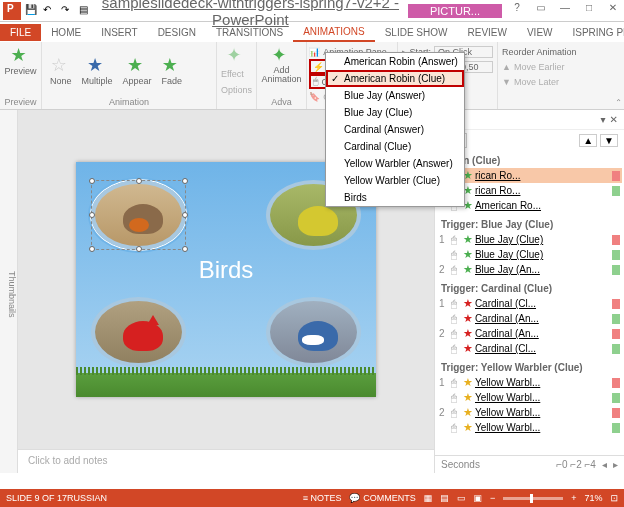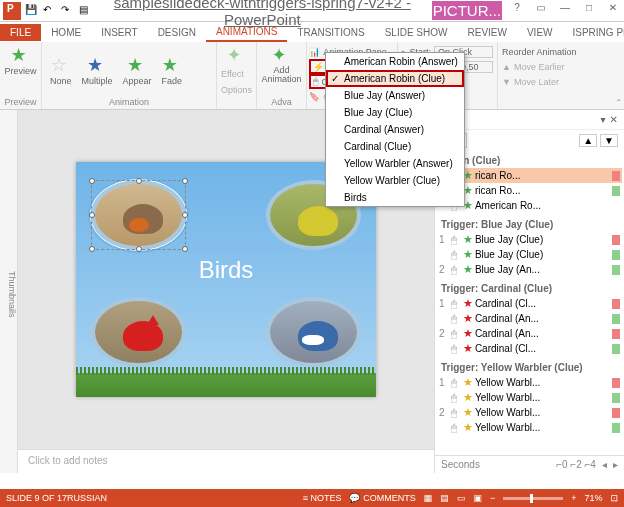--- a/index.html
+++ b/index.html
@@ -5,21 +5,21 @@
   * { box-sizing: border-box; margin: 0; padding: 0; font-family: "Segoe UI", Arial, sans-serif; }
   body { width: 624px; height: 507px; background: #fff; font-size: 10px; overflow: hidden; position: relative; }
 
   
   .titlebar { height: 22px; background: #fff; display: flex; align-items: center; border-bottom: 1px solid #ccc; }
   .titlebar .appicon { width: 18px; height: 18px; background: #d24726; margin-left: 3px; margin-right: 4px; position: relative; }
   .titlebar .appicon::after { content: "P"; color: #fff; font-size: 10px; font-weight: bold; position: absolute; left: 4px; top: 1px; }
   .titlebar .qat { display: flex; gap: 4px; }
   .titlebar .qat span { width: 14px; height: 14px; display: inline-block; }
   .titlebar .title { flex: 1; text-align: center; color: #666; font-size: 15px; text-decoration: underline; }
-  .titlebar .ctx { background: #ce5ba8; color: #fff; padding: 1px 1px; font-size: 15px; margin-right: 4px; }
+  .titlebar .ctx { background: #ce5ba8; color: #fff; padding: 1px 22px; font-size: 11px; margin-right: 4px; }
   .titlebar .winbtns { display: flex; gap: 2px; }
   .titlebar .winbtns span { width: 22px; height: 18px; text-align: center; color: #666; }
 
   
   .tabs { height: 20px; display: flex; align-items: center; gap: 0; font-size: 10px; background:#fff; }
   .tabs .tab { padding: 3px 10px; color: #666; white-space: nowrap; }
   .tabs .tab.file { background: #d24726; color: #fff; }
   .tabs .tab.active { color: #d24726; border-bottom: 2px solid #d24726; }
 
   
@@ -82,21 +82,21 @@
   .tgroup { margin-bottom: 4px; }
   .tgroup .tlabel { font-weight: bold; color: #666; padding: 2px 4px; }
   .arow { display: flex; align-items: center; height: 15px; padding: 0 2px; gap: 2px; }
   .arow.sel { background: #f8c8a8; }
   .arow .n { width: 10px; color: #888; }
   .arow .mouse { width: 10px; color: #888; }
   .arow .star { font-size: 11px; }
   .arow .star.g { color: #4caf50; }
   .arow .star.r { color: #d62020; }
   .arow .star.y { color: #e8b020; }
-  .arow .name { flex: 1; overflow: hidden; text-overflow: ellipsis; white-space: nowrap; }
+  .arow .name { flex: 1; overflow: hidden; text-overflow: ellipsis; white-space: nowrap; text-decoration: underline; }
   .arow .bar { width: 8px; height: 10px; }
   .arow .bar.g { background: #8ed08e; }
   .arow .bar.r { background: #f08080; }
   .apane .ftr { border-top: 1px solid #ddd; padding: 3px 6px; display: flex; align-items: flex-end; gap: 6px; color: #888; }
 
   
   .status { position: absolute; bottom: 0; left: 0; right: 0; height: 18px; background: #d24726; color: #fff; display: flex; align-items: center; font-size: 9px; padding: 0 6px; }
   .status .right { margin-left: auto; display: flex; align-items: center; gap: 8px; }
   .zoomslider { width: 60px; height: 3px; background: rgba(255,255,255,.5); position: relative; }
   .zoomslider .thumb { position: absolute; left: 45%; top: -3px; width: 3px; height: 9px; background: #fff; }
@@ -123,22 +123,22 @@
     <span>□</span>
     <span>✕</span>
   </div>
 </div>
 
 <div class="tabs" id="tabs-row">
   <div class="tab file">FILE</div>
     <div class="tab">HOME</div>
     <div class="tab">INSERT</div>
     <div class="tab">DESIGN</div>
+    <div class="tab">TRANSITIONS</div>
     <div class="tab active">ANIMATIONS</div>
-    <div class="tab">TRANSITIONS</div>
     <div class="tab">SLIDE SHOW</div>
     <div class="tab">REVIEW</div>
     <div class="tab">VIEW</div>
     <div class="tab">ISPRING PRO 6</div>
     <div class="tab">ISPRING SUITE 7</div>
 </div>
 
 <div class="ribbon">
   <div class="group" style="width:42px">
     <div class="rbtn">

